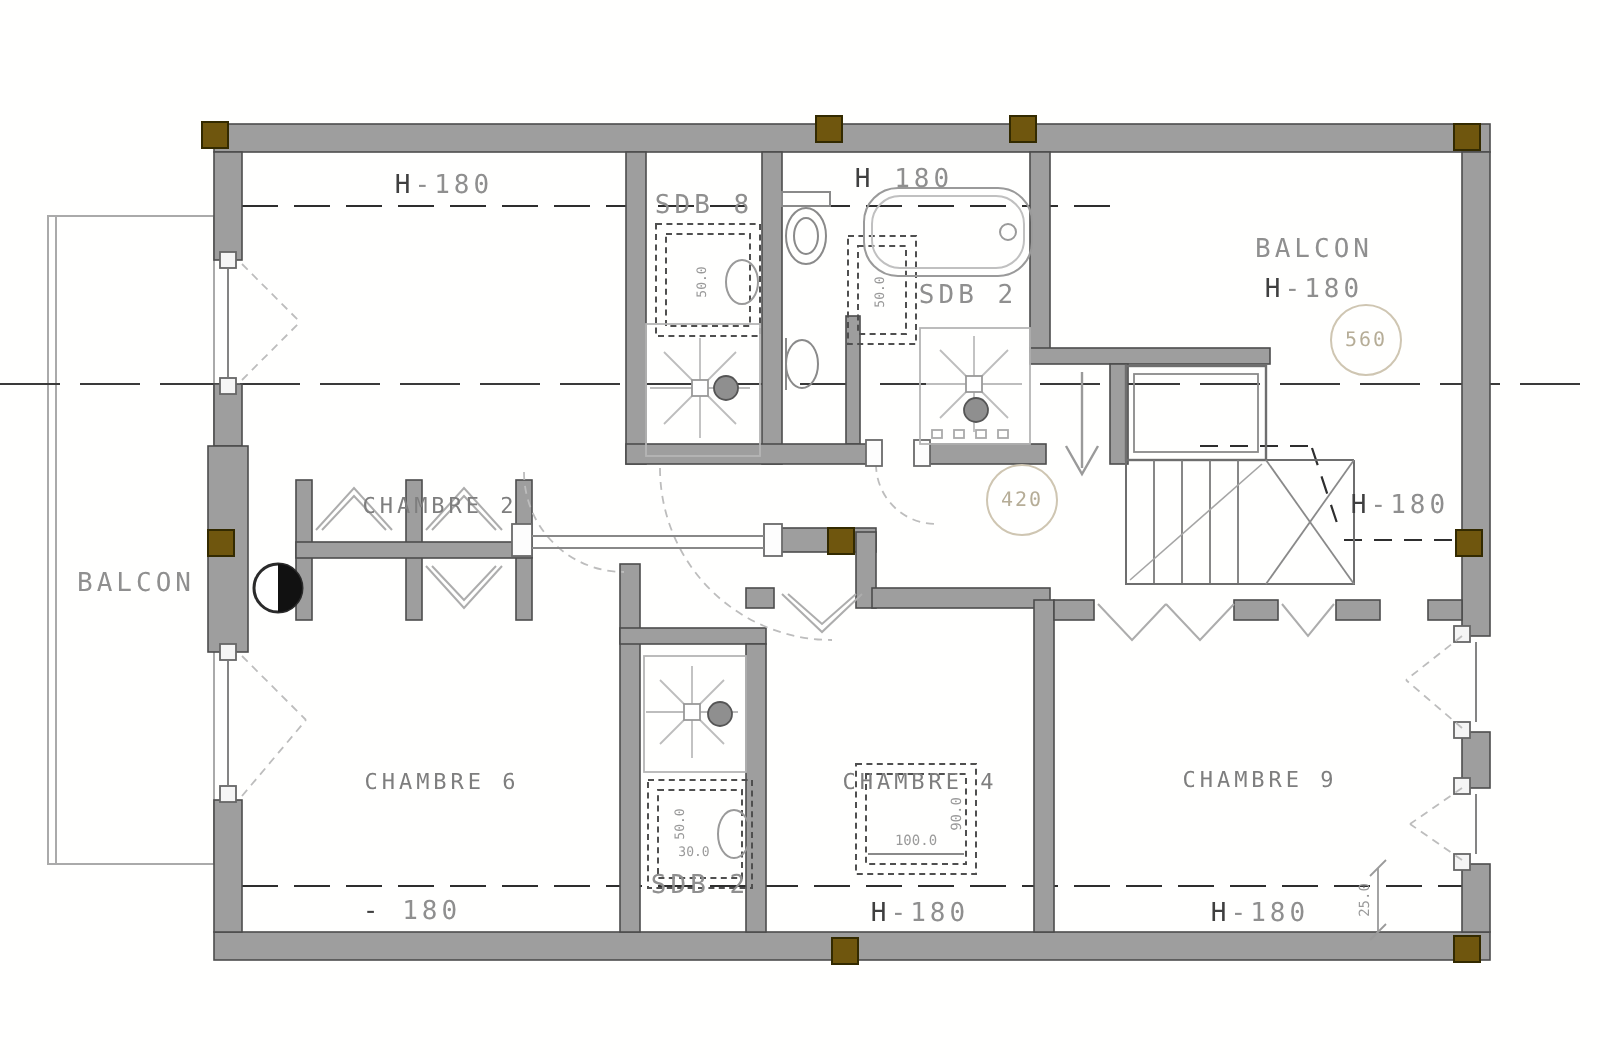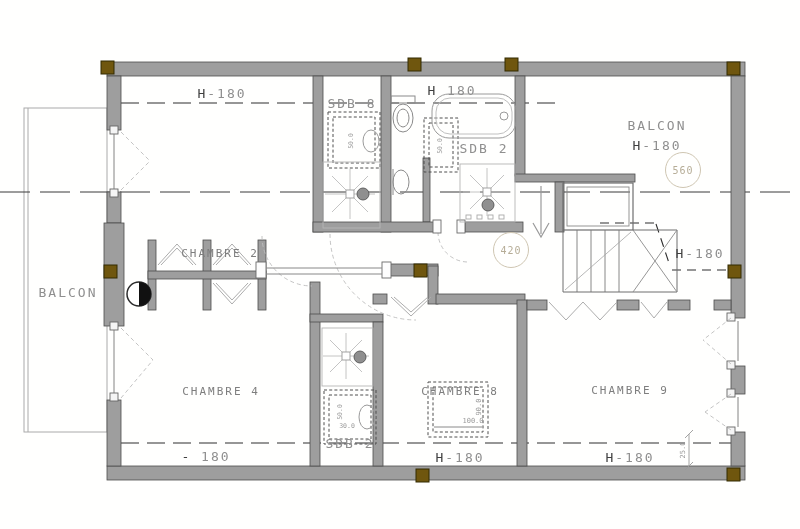--- a/index.html
+++ b/index.html
@@ -244,41 +244,41 @@
   </g>
 
   <g stroke="#9a9a9a" stroke-width="0.9">
     <line x1="689" y1="434" x2="689" y2="466"></line>
     <line x1="685" y1="438" x2="693" y2="430"></line>
     <line x1="685" y1="470" x2="693" y2="462"></line>
   </g>
 </svg>
 
 <div class="lbl room" style="left:220px;top:205px">CHAMBRE 2</div>
-<div class="lbl room" style="left:221px;top:343px">CHAMBRE 4</div>
-<div class="lbl room" style="left:460px;top:343px">CHAMBRE 8</div>
+<div class="lbl room" style="left:221px;top:343px">CHAMBRE 6</div>
+<div class="lbl room" style="left:460px;top:343px">CHAMBRE 4</div>
 <div class="lbl room" style="left:630px;top:342px">CHAMBRE 9</div>
 <div class="lbl" style="left:352px;top:103px">SDB 8</div>
 <div class="lbl" style="left:484px;top:148px">SDB 2</div>
 <div class="lbl" style="left:350px;top:443px">SDB 2</div>
 <div class="lbl" style="left:657px;top:125px">BALCON</div>
 <div class="lbl" style="left:68px;top:292px">BALCON</div>
 
 <div class="lbl hl" style="left:222px;top:93px">H-180</div>
 <div class="lbl hl" style="left:452px;top:90px">H 180</div>
 <div class="lbl hl" style="left:657px;top:145px">H-180</div>
 <div class="lbl hl" style="left:700px;top:253px">H-180</div>
 <div class="lbl hl" style="left:206px;top:456px">- 180</div>
 <div class="lbl hl" style="left:460px;top:457px">H-180</div>
 <div class="lbl hl" style="left:630px;top:457px">H-180</div>
 
 <div class="badge" style="left:683px;top:170px">560</div>
 <div class="badge" style="left:511px;top:250px">420</div>
 
-<div class="lbl dim" style="left:473px;top:421px">100.0</div>
+<div class="lbl dim" style="left:458px;top:421px">100.0</div>
 <div class="lbl dim vert" style="left:479px;top:407px">90.0</div>
 <div class="lbl dim vert" style="left:683px;top:450px">25.0</div>
 <div class="lbl dim tiny vert" style="left:351px;top:141px">50.0</div>
 <div class="lbl dim tiny vert" style="left:440px;top:146px">50.0</div>
 <div class="lbl dim tiny" style="left:347px;top:426px">30.0</div>
 <div class="lbl dim tiny vert" style="left:340px;top:412px">50.0</div>
 
 </div>
 
 </body></html>

